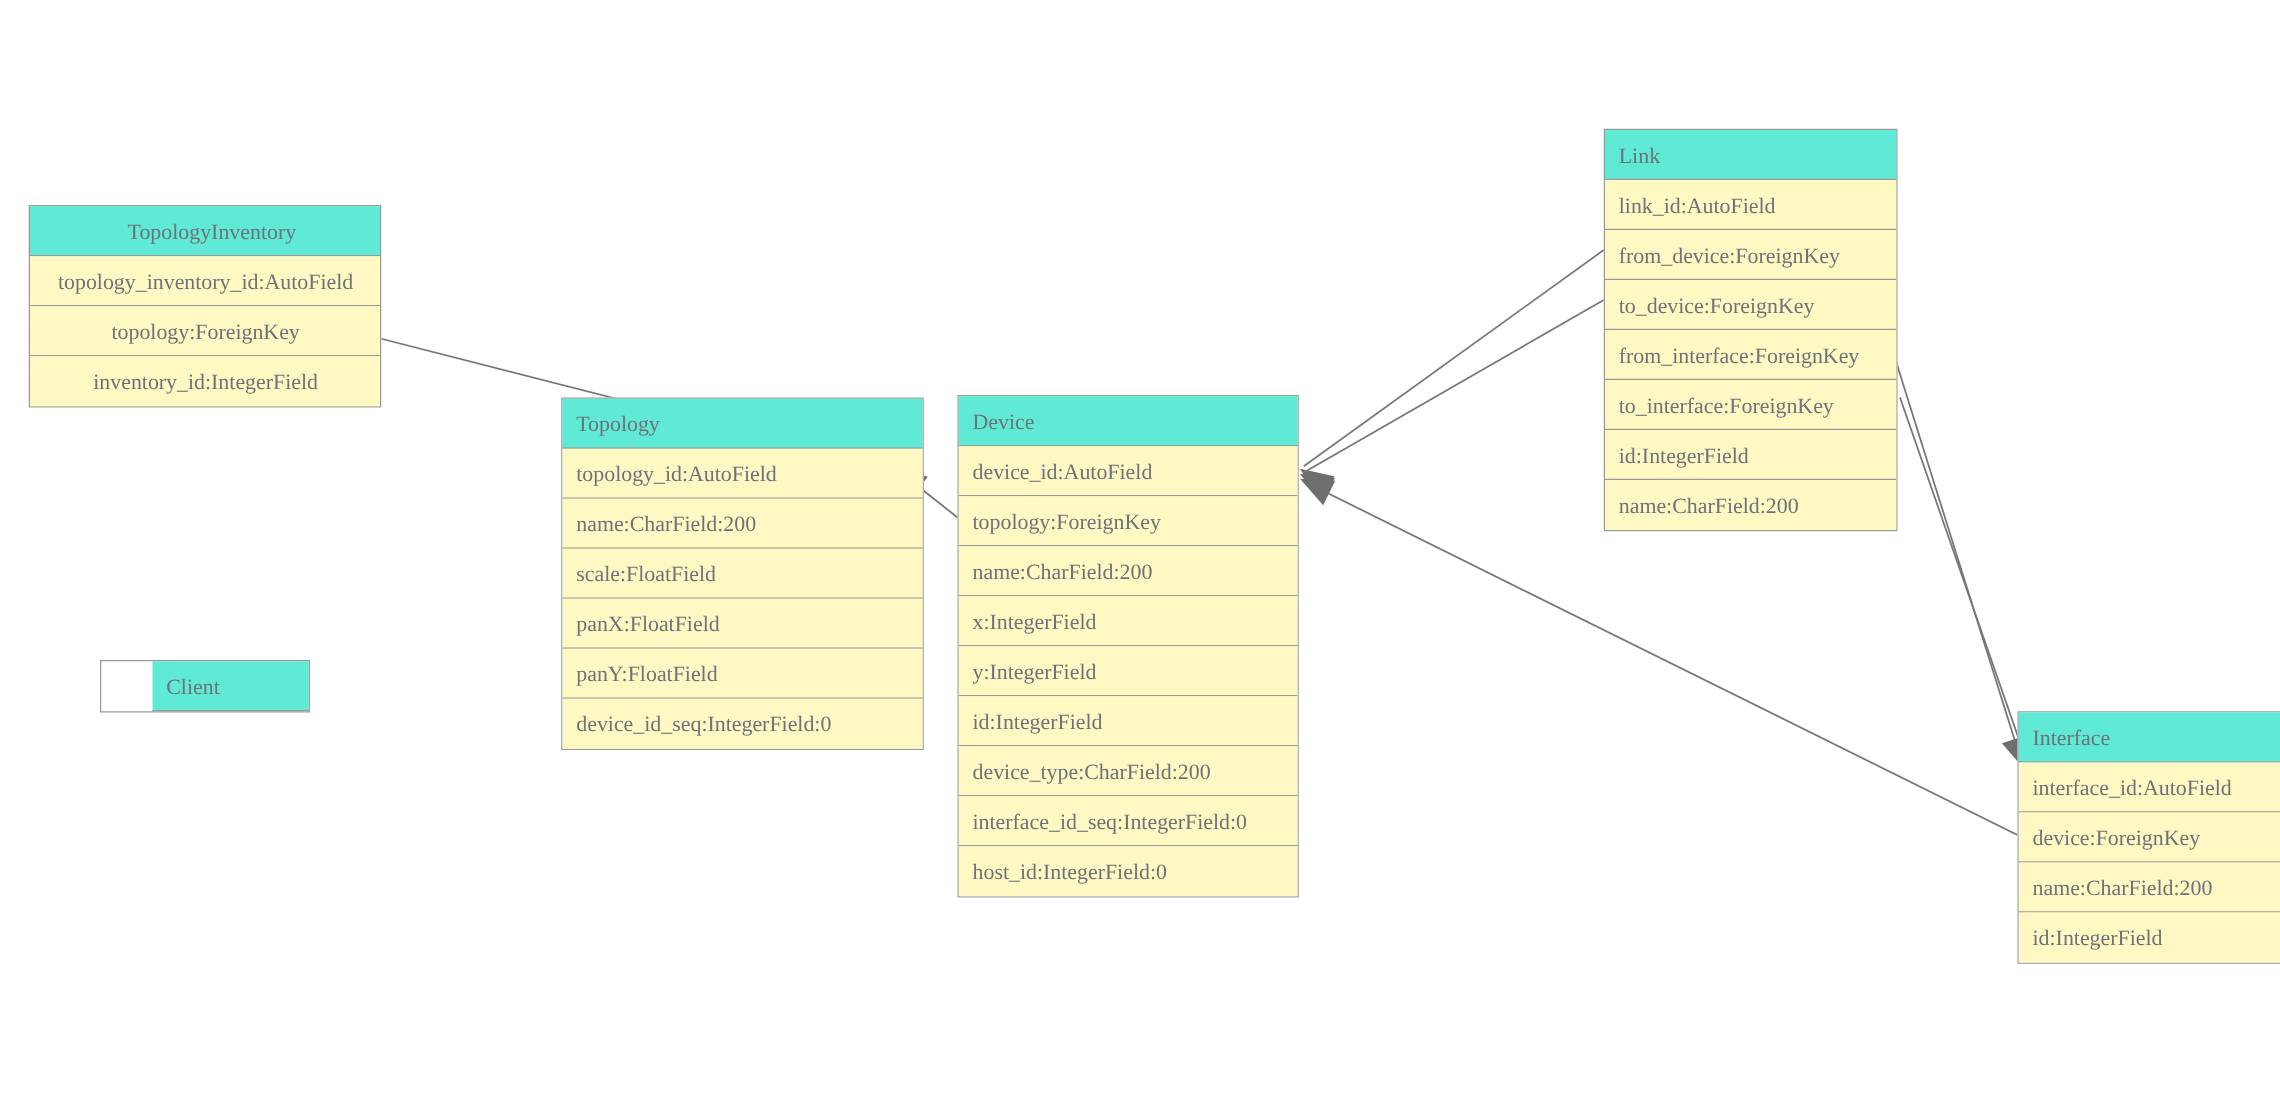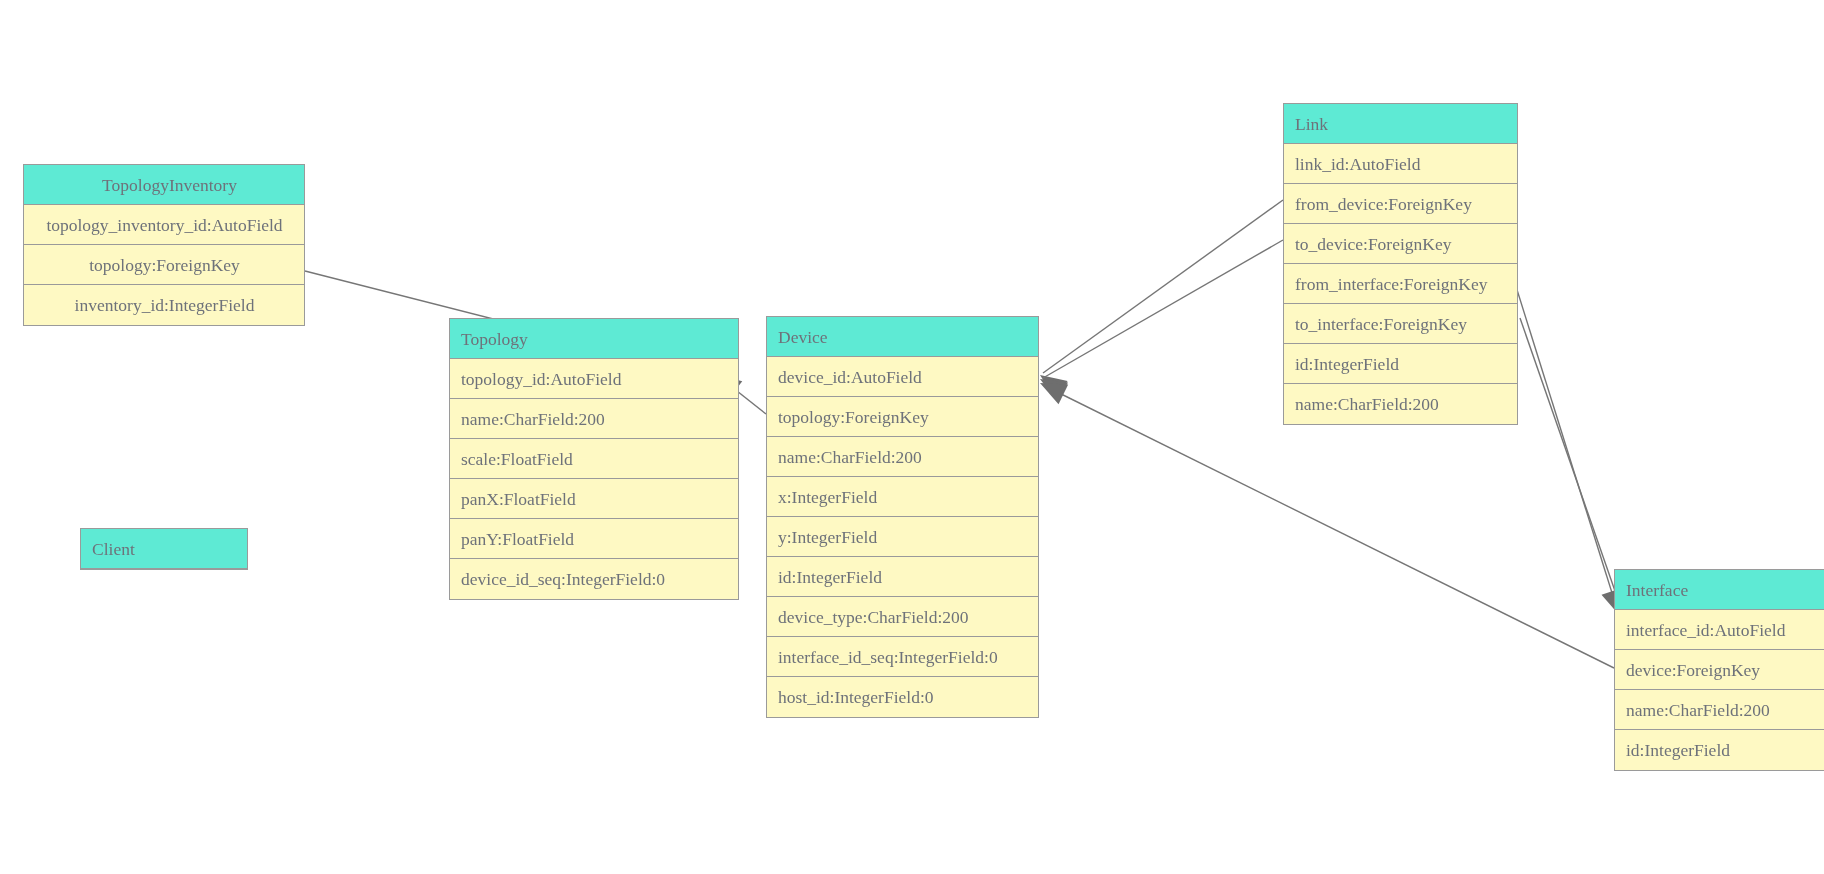--- a/index.html
+++ b/index.html
@@ -95,21 +95,21 @@
       </g>
     </svg>
 
   <div id="entities-layer">
       <div class="entity" style="left: 23px; top: 164px; width: 282px; text-align: center;">
         <div class="entity-header">TopologyInventory</div>
         <div class="entity-field">topology_inventory_id:AutoField</div>
         <div class="entity-field">topology:ForeignKey</div>
         <div class="entity-field">inventory_id:IntegerField</div>
       </div>
-      <div class="entity" style="left: 80px; top: 528px; width: 168px;">
+      <div class="entity" style="left: 80px; top: 528px; width: 168px; padding-left: 41px;">
         <div class="entity-header">Client</div>
       </div>
       <div class="entity" style="left: 449px; top: 318px; width: 290px;">
         <div class="entity-header">Topology</div>
         <div class="entity-field">topology_id:AutoField</div>
         <div class="entity-field">name:CharField:200</div>
         <div class="entity-field">scale:FloatField</div>
         <div class="entity-field">panX:FloatField</div>
         <div class="entity-field">panY:FloatField</div>
         <div class="entity-field">device_id_seq:IntegerField:0</div>

